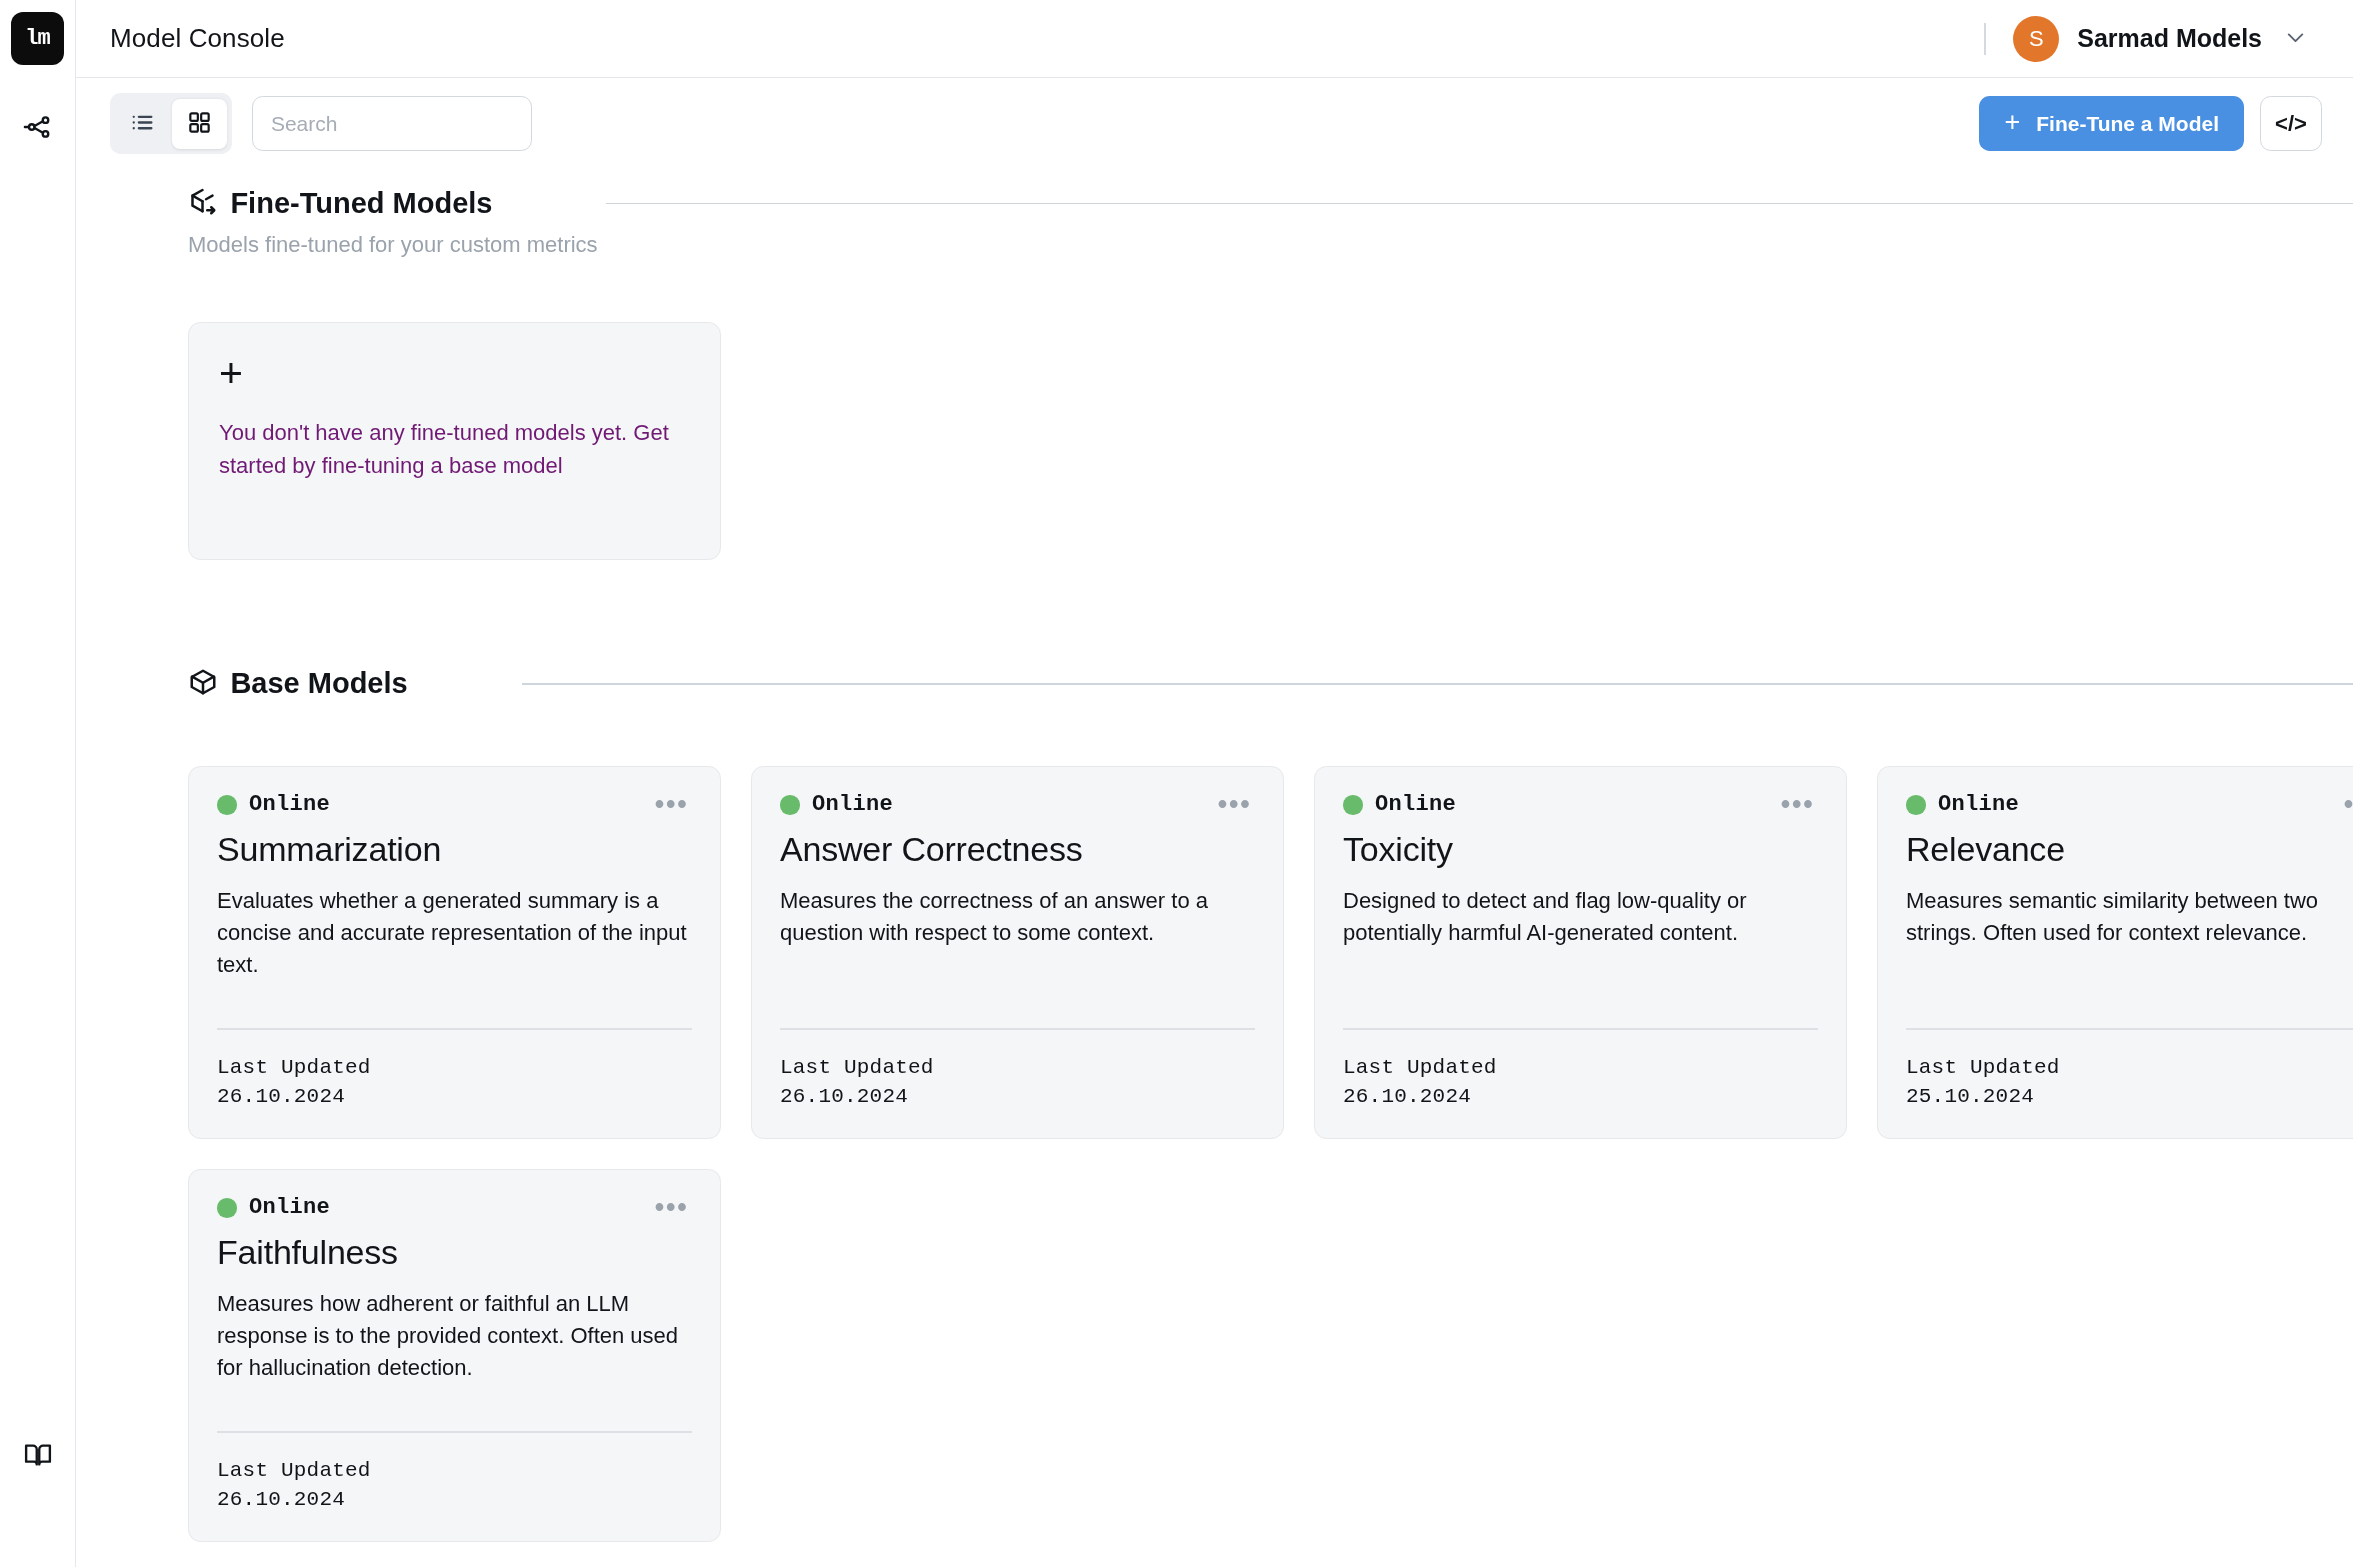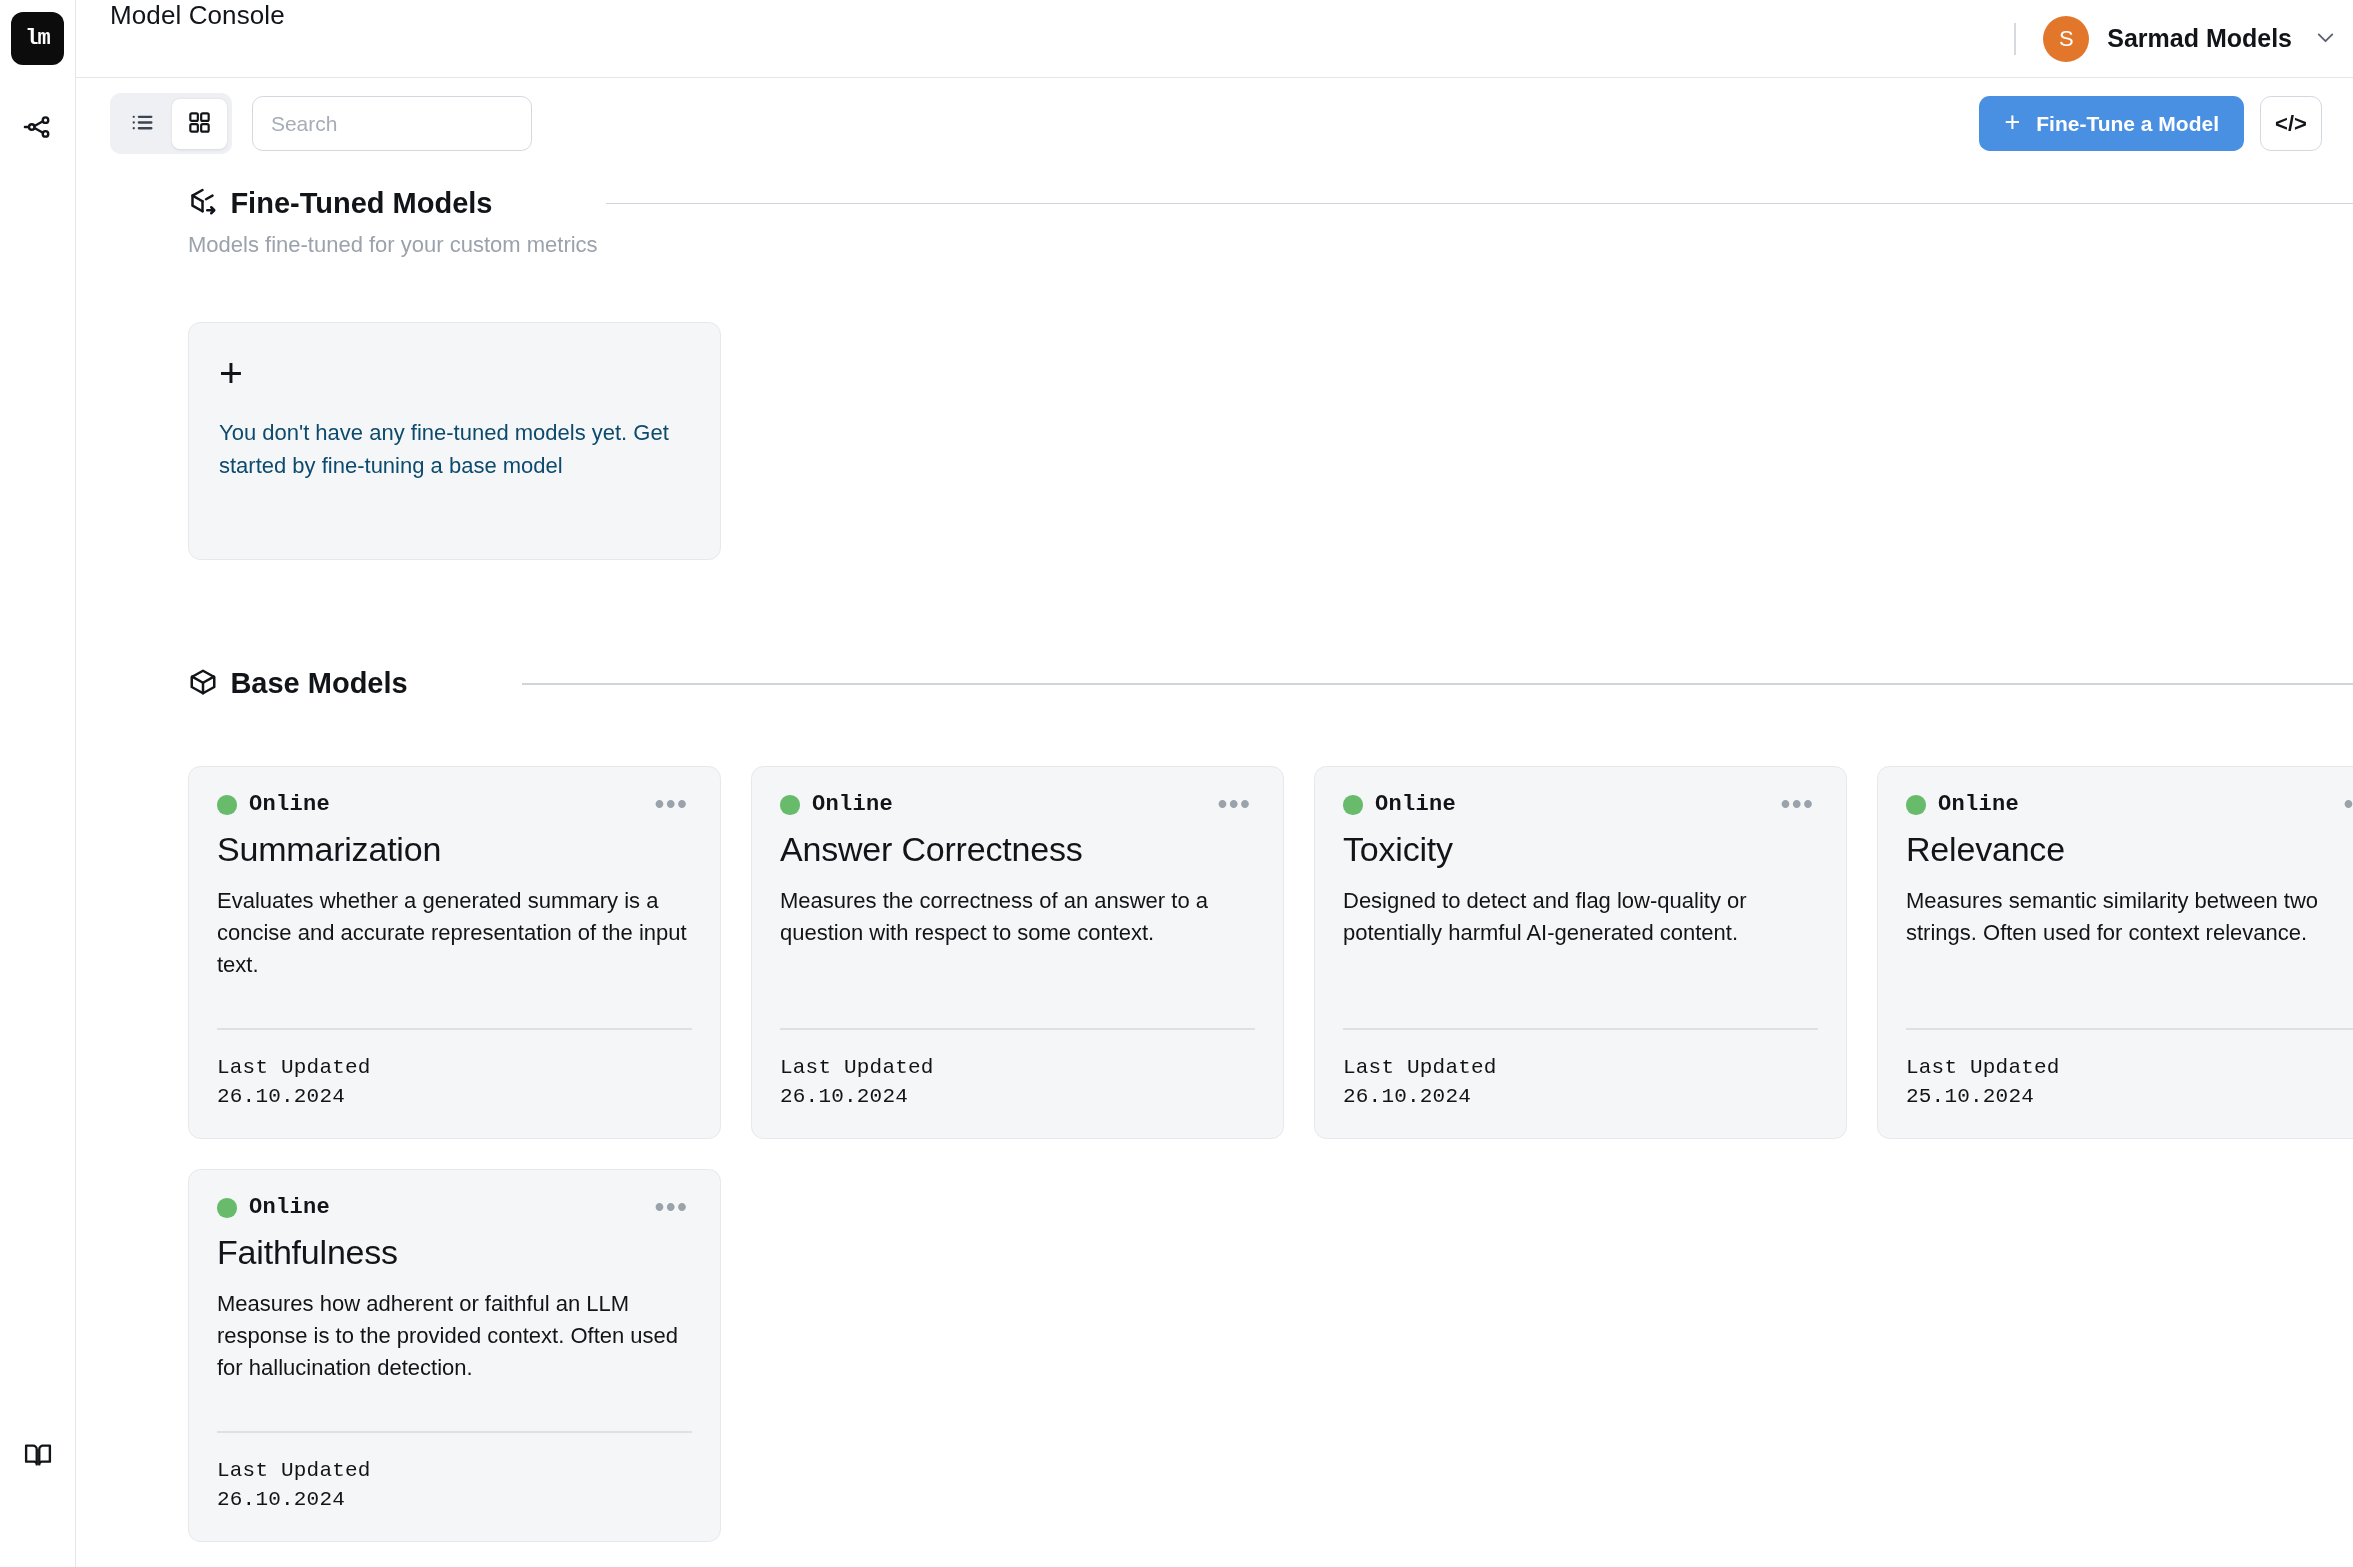--- a/index.html
+++ b/index.html
@@ -78,21 +78,22 @@
     flex-direction: column;
     min-width: 0;
   }
 
   
   .topbar {
     height: 78px;
     min-height: 78px;
     border-bottom: 1.8px solid #e3e6ea;
     display: flex;
-    padding: 0 16px 0 34px;
+    align-items: center;
+    padding: 0 46px 0 34px;
   }
   .app-title {
     font-size: 26px;
     font-weight: 400;
     color: #111418;
     letter-spacing: 0.1px;
   }
   .topbar-right {
     margin-left: auto;
     display: flex;
@@ -256,21 +257,21 @@
   .empty-plus {
     font-size: 41px;
     font-weight: 300;
     line-height: 1;
     color: #111418;
     margin-bottom: 23px;
   }
   .empty-text {
     font-size: 22px;
     line-height: 1.46;
-    color: #0c4a6e;
+    color: #701a75;
   }
 
   
   .section-base { margin-top: 107px; }
 
   .cards-grid {
     margin: 66px 0 0 112px;
     display: grid;
     grid-template-columns: repeat(4, 533px);
     gap: 30px 30px;

